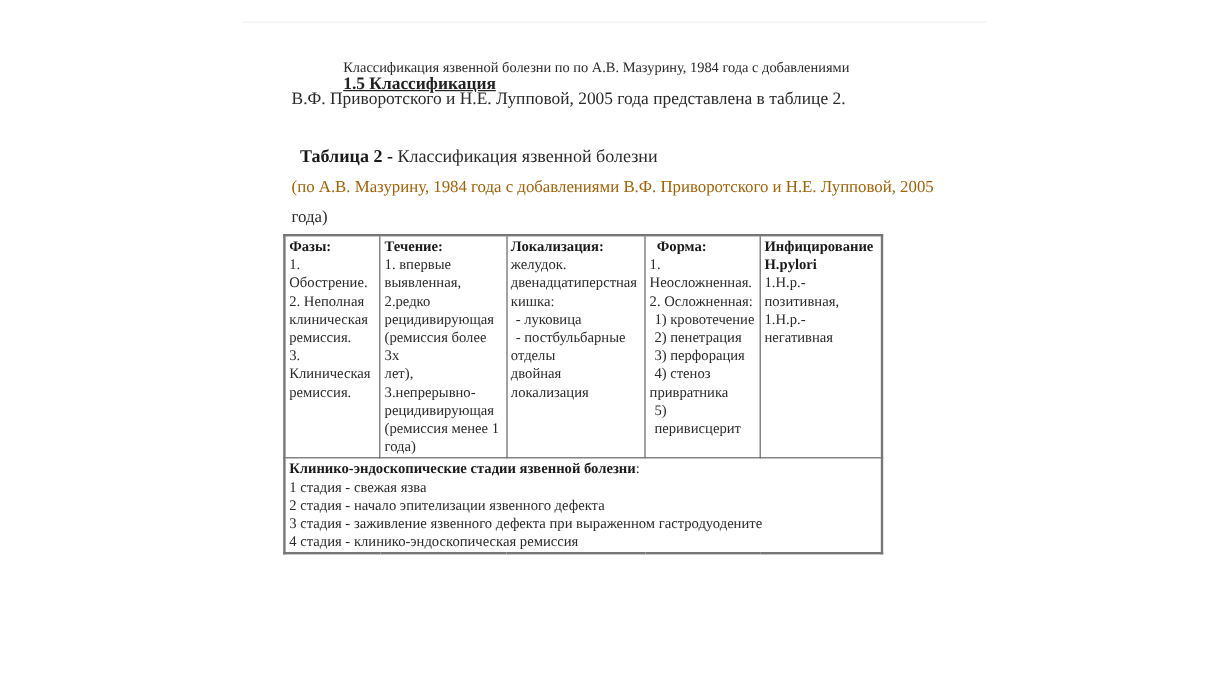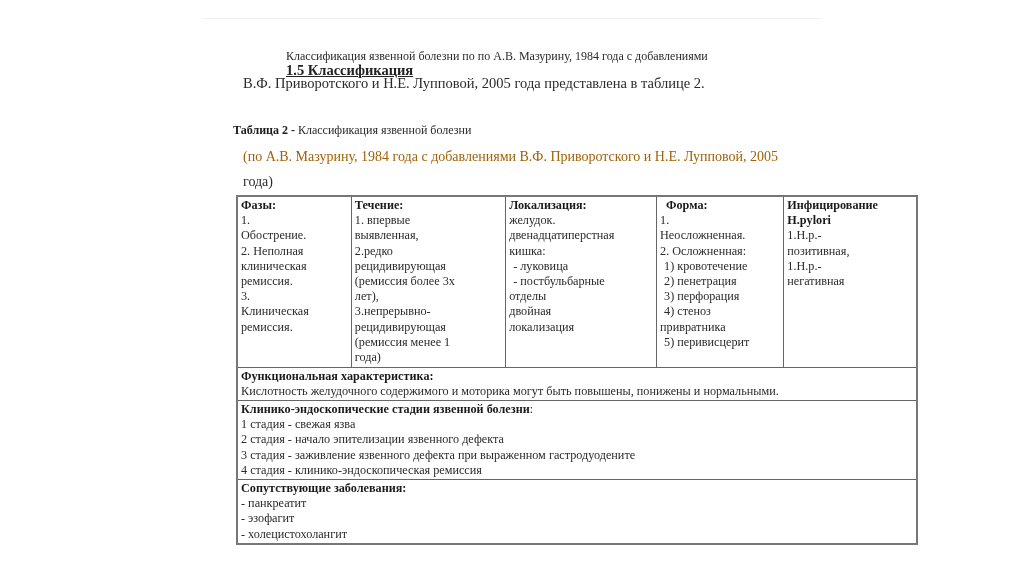--- a/index.html
+++ b/index.html
@@ -23,35 +23,35 @@
   }
   .para1 {
     position: absolute; left: 286px; top: 49px;
     font-size: 12px; color: #2a2a2a; white-space: nowrap;
   }
   .para2 {
     position: absolute; left: 243px; top: 75px;
     font-size: 14.5px; color: #2a2a2a; white-space: nowrap; text-align: right;
   }
   .tcap {
-    position: absolute; left: 233px; top: 123px;
-    font-size: 12px; color: #2a2a2a; white-space: nowrap;
+    position: absolute; left: 250px; top: 123px;
+    font-size: 15px; color: #2a2a2a; white-space: nowrap;
   }
   .tcap b { font-weight: bold; color: #1a1a1a; }
   .tsub1 {
     position: absolute; left: 243px; top: 149px;
     font-size: 14px; color: #a16207; white-space: nowrap;
   }
   .tsub2 {
     position: absolute; left: 243px; top: 174px;
     font-size: 14px; color: #2a2a2a; white-space: nowrap;
   }
   table.cls {
     position: absolute; left: 236px; top: 195px;
-    width: 682px;
+    width: 500px;
     border-collapse: collapse;
     font-size: 12.2px; line-height: 15.2px;
     color: #2a2a2a;
     border: 2px solid #777;
   }
   table.cls td {
     border: 1px solid #666;
     vertical-align: top;
     padding: 1px 3px 1px 3px;
   }
@@ -142,35 +142,21 @@
       <div>
             <div>1.Н.р.-</div>
             <div>позитивная,</div>
             <div>1.Н.р.-</div>
             <div>негативная</div>
           </div>
     </td>
   </tr>
   <tr class="full-row">
     <td colspan="5">
-      <div class="hd">Функциональная характеристика:</div>
-      <div style="padding-right:60px">Кислотность желудочного содержимого и моторика могут быть повышены, понижены и нормальными.</div>
-    </td>
-  </tr>
-  <tr class="full-row">
-    <td colspan="5">
       <div><span class="hd">Клинико-эндоскопические стадии язвенной болезни</span><span>:</span></div>
       <div>1 стадия - свежая язва</div>
       <div>2 стадия - начало эпителизации язвенного дефекта</div>
       <div>3 стадия - заживление язвенного дефекта при выраженном гастродуодените</div>
       <div>4 стадия - клинико-эндоскопическая ремиссия</div>
     </td>
   </tr>
-  <tr class="full-row">
-    <td colspan="5">
-      <div class="hd">Сопутствующие заболевания:</div>
-      <div>- панкреатит</div>
-      <div>- эзофагит</div>
-      <div>- холецистохолангит</div>
-    </td>
-  </tr>
 </tbody>
   </table>
 
 </body></html>

